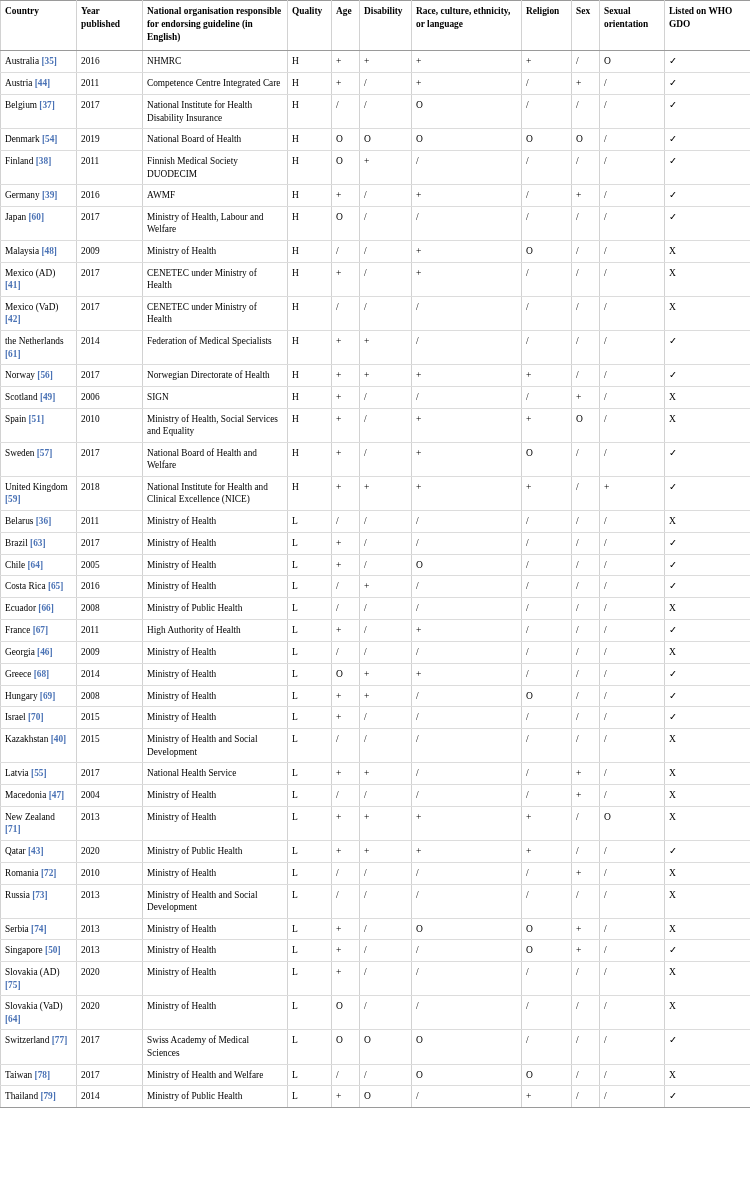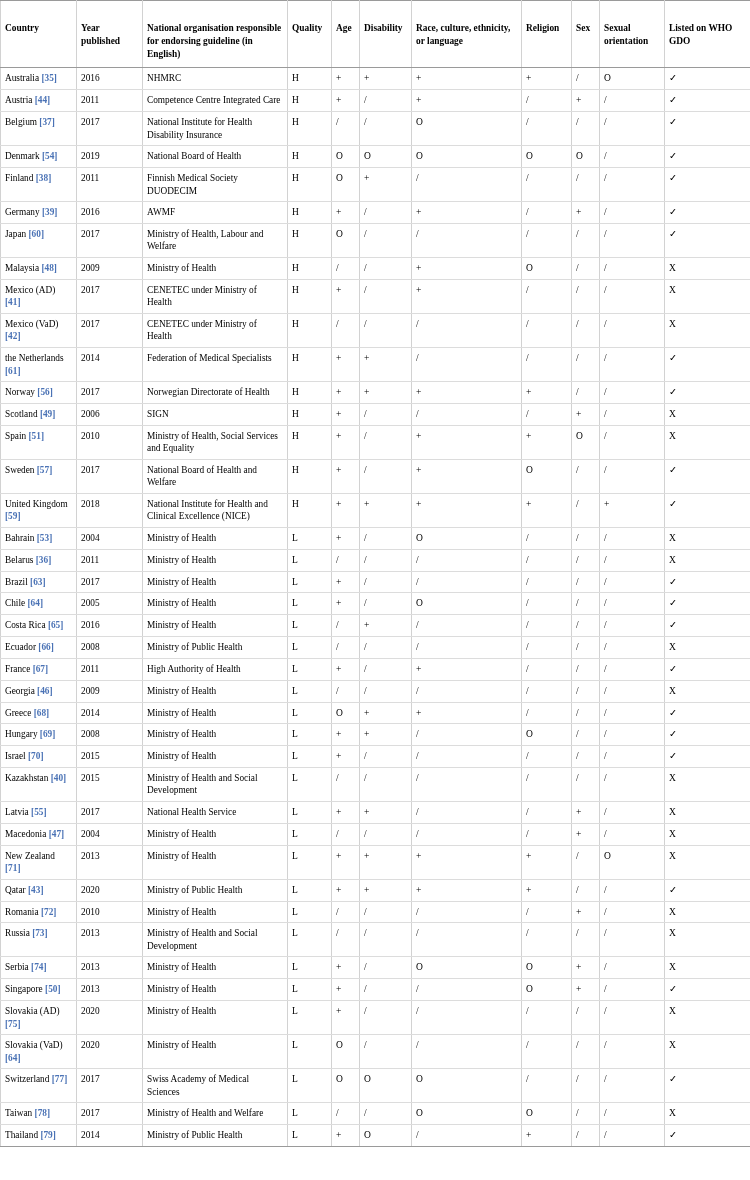--- a/index.html
+++ b/index.html
@@ -34,21 +34,21 @@
     padding: 4px 4px 4px 4px;
     vertical-align: top;
     text-align: left;
     background: #ffffff;
   }
   table.guideline-table thead th {
     font-weight: bold;
     font-size: 9.4px;
     border-top: 1px solid #9a9a9a;
     border-bottom: 1px solid #9a9a9a;
-    padding-top: 21px;
+    padding-top: 4px;
     padding-bottom: 6px;
     line-height: 1.4;
   }
   table.guideline-table tbody tr td {
     border-top: 1px solid #dcdcdc;
     border-bottom: 1px solid #dcdcdc;
   }
   table.guideline-table tbody tr:last-child td {
     border-bottom: 1px solid #9a9a9a;
   }
@@ -313,33 +313,20 @@
           <td class="mark">H</td>
           <td class="mark">+</td>
           <td class="mark">+</td>
           <td class="mark">+</td>
           <td class="mark">+</td>
           <td class="mark">/</td>
           <td class="mark">+</td>
           <td class="check">✓</td>
         </tr>
         <tr>
-          <td><span>Bahrain</span> <span class="ref">[53]</span></td>
-          <td>2004</td>
-          <td>Ministry of Health</td>
-          <td class="mark">L</td>
-          <td class="mark">+</td>
-          <td class="mark">/</td>
-          <td class="mark">O</td>
-          <td class="mark">/</td>
-          <td class="mark">/</td>
-          <td class="mark">/</td>
-          <td class="check">X</td>
-        </tr>
-        <tr>
           <td><span>Belarus</span> <span class="ref">[36]</span></td>
           <td>2011</td>
           <td>Ministry of Health</td>
           <td class="mark">L</td>
           <td class="mark">/</td>
           <td class="mark">/</td>
           <td class="mark">/</td>
           <td class="mark">/</td>
           <td class="mark">/</td>
           <td class="mark">/</td>

